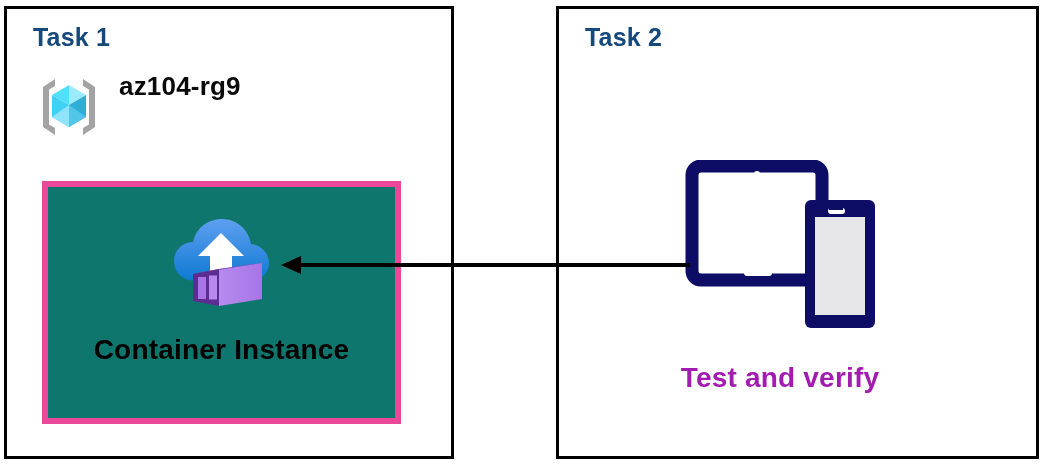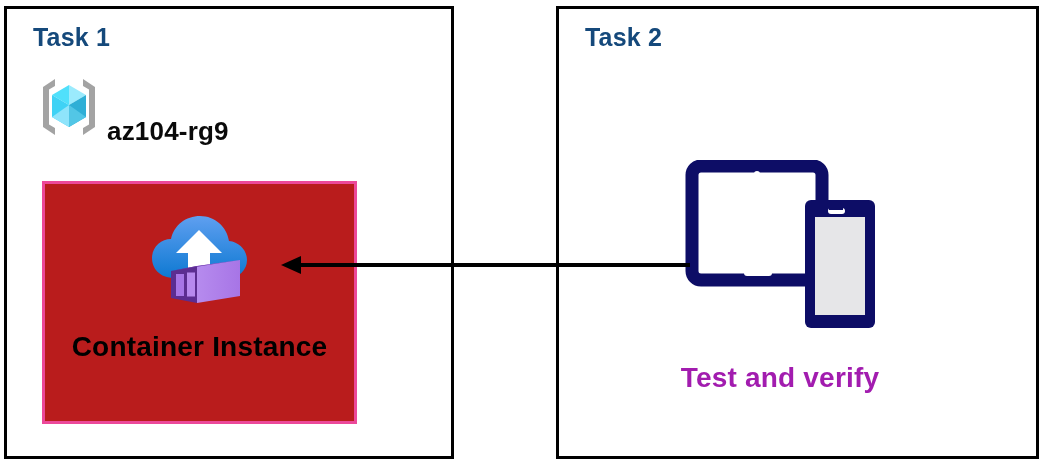--- a/index.html
+++ b/index.html
@@ -53,41 +53,41 @@
     letter-spacing: 0.2px;
     white-space: nowrap;
   }
 
   
   .rg-row {
     position: absolute;
     left: 26px;
     top: 62px;
     display: flex;
-    align-items: flex-end;
-    gap: 2px;
+    align-items: flex-start;
+    gap: 14px;
   }
   .rg-label {
     font-size: 26px;
     font-weight: bold;
     color: #0A0A0A;
     white-space: nowrap;
     letter-spacing: 0.2px;
   }
 
   
   #container-instance-box {
     position: absolute;
     left: 35px;
     top: 172px;
-    width: 315px;
+    width: 359px;
     height: 243px;
     box-sizing: border-box;
-    border: 3px solid #ec4899;
-    background: #b91c1c;
+    border: 6px solid #ec4899;
+    background: #0f766e;
     display: flex;
     flex-direction: column;
     align-items: center;
     justify-content: flex-start;
   }
   #container-instance-box .aci-icon-wrap {
     margin-top: 22px;
   }
   .box-label {
     margin-top: 16px;

